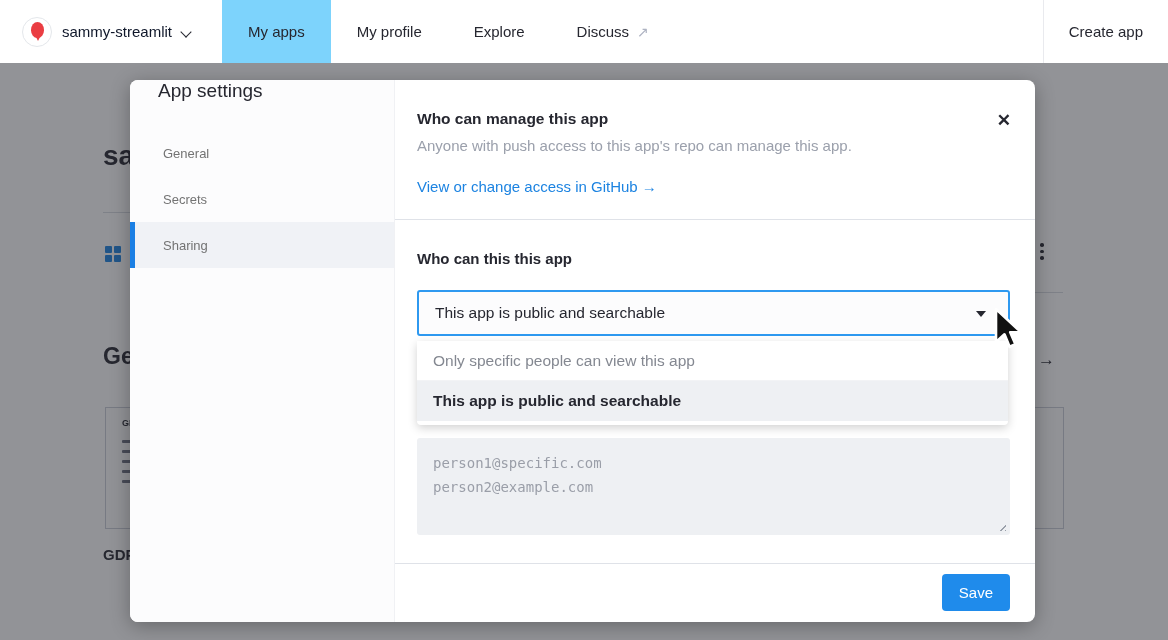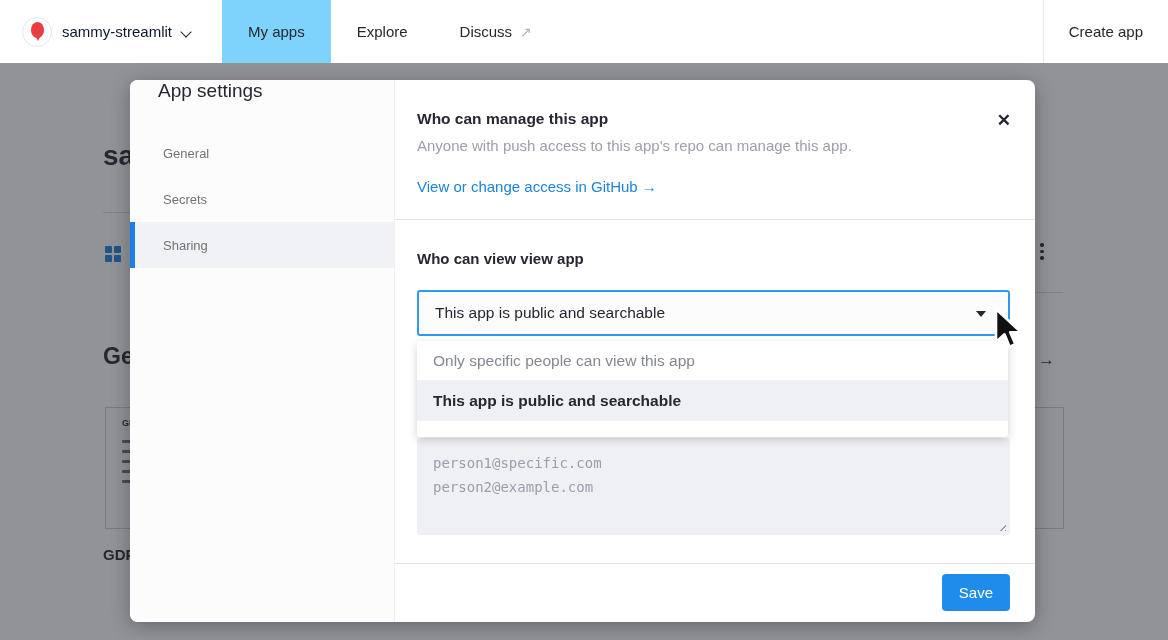--- a/index.html
+++ b/index.html
@@ -56,21 +56,21 @@
   .m-h { font-size:15.5px; font-weight:700; color:#262730; }
   .m-desc { font-size:15px; color:#9ba0ac; margin-top:9px; }
   .m-link { font-size:15px; color:#1c83e1; margin-top:24px; display:inline-block; cursor:pointer; text-decoration:none; }
   .m-close { position:absolute; right:24px; top:32px; font-size:17px; font-weight:700; color:#262730; cursor:pointer; line-height:1; }
   .m-div { position:absolute; left:0; width:640px; height:1px; background:#dfe2e8; }
   .div-top { top:139px; }
   .div-bot { top:483px; }
   .view-h { position:absolute; left:22px; top:170px; font-size:15px; font-weight:700; color:#262730; }
   .select { position:absolute; left:22px; top:210px; width:593px; height:46px; background:#fcfcfd; border:2px solid #2e99f0; border-radius:3px; display:flex; align-items:center; padding:0 16px; font-size:15.5px; color:#262730; cursor:pointer; }
   .caret { position:absolute; right:22px; top:19px; width:0; height:0; border-left:5px solid transparent; border-right:5px solid transparent; border-top:6px solid #262730; }
-  .menu { position:absolute; left:22px; top:261px; width:591px; background:#fff; border-radius:0 0 4px 4px; box-shadow:0 3px 10px rgba(0,0,0,0.18); padding-bottom:16px; z-index:4; }
+  .menu { position:absolute; left:22px; top:261px; width:591px; background:#fff; border-radius:0 0 4px 4px; box-shadow:0 3px 10px rgba(0,0,0,0.18); padding-bottom:4px; z-index:4; }
   .opt { height:40px; display:flex; align-items:center; padding:0 16px; font-size:15.5px; cursor:pointer; }
   .opt-muted { color:#848891; border-bottom:1px solid #f2f3f5; }
   .opt-sel { font-weight:700; color:#262730; background:#eef0f3; }
   .ta { position:absolute; left:22px; top:358px; width:593px; height:97px; background:#eef0f3; border-radius:3px; padding:13px 16px; font-family:"DejaVu Sans Mono", monospace; font-size:14px; line-height:24px; color:#9a9ea8; cursor:text; }
   .ta-resize { position:absolute; right:4px; bottom:4px; width:9px; height:9px; clip-path:polygon(100% 0,100% 100%,0 100%); background:repeating-linear-gradient(135deg,#9aa0aa 0 1.5px,transparent 1.5px 4px); }
   .save { position:absolute; right:25px; top:494px; height:37px; padding:0 17px; background:#1f8beb; color:#fff; font-size:15px; border:none; border-radius:4px; cursor:pointer; font-family:inherit; }
 
   .cursor { position:absolute; left:993px; top:307px; z-index:6; pointer-events:none; }
 </style>
 </head>
@@ -113,20 +113,21 @@
   <div class="navbar">
     <div class="ws">
       <span class="logo-circle">
           <span class="balloon"></span>
         </span>
       <span class="ws-name">sammy-streamlit</span>
       <span class="chev"></span>
     </div>
     <div class="tabs">
       <div class="tab active">My apps</div>
+      <div class="tab">My profile</div>
       <div class="tab">Explore</div>
       <div class="tab">
           <span>Discuss</span>
           <span class="ext-arrow">↗</span>
         </div>
     </div>
     <div class="nav-right">Create app</div>
   </div>
 
   <div class="modal">
@@ -138,21 +139,21 @@
     </div>
     <div class="m-main">
       <div class="m-head">
         <div class="m-h">Who can manage this app</div>
         <div class="m-desc">Anyone with push access to this app's repo can manage this app.</div>
         <a class="m-link">View or change access in GitHub →</a>
       </div>
       <div class="m-close">✕</div>
       <div class="m-div div-top"></div>
 
-      <div class="view-h">Who can view view app</div>
+      <div class="view-h">Who can this this app</div>
       <div class="select">
         <span>This app is public and searchable</span>
         <span class="caret"></span>
       </div>
       <div class="menu">
         <div class="opt opt-muted">Only specific people can view this app</div>
         <div class="opt opt-sel">This app is public and searchable</div>
       </div>
 
       <div class="ta">

